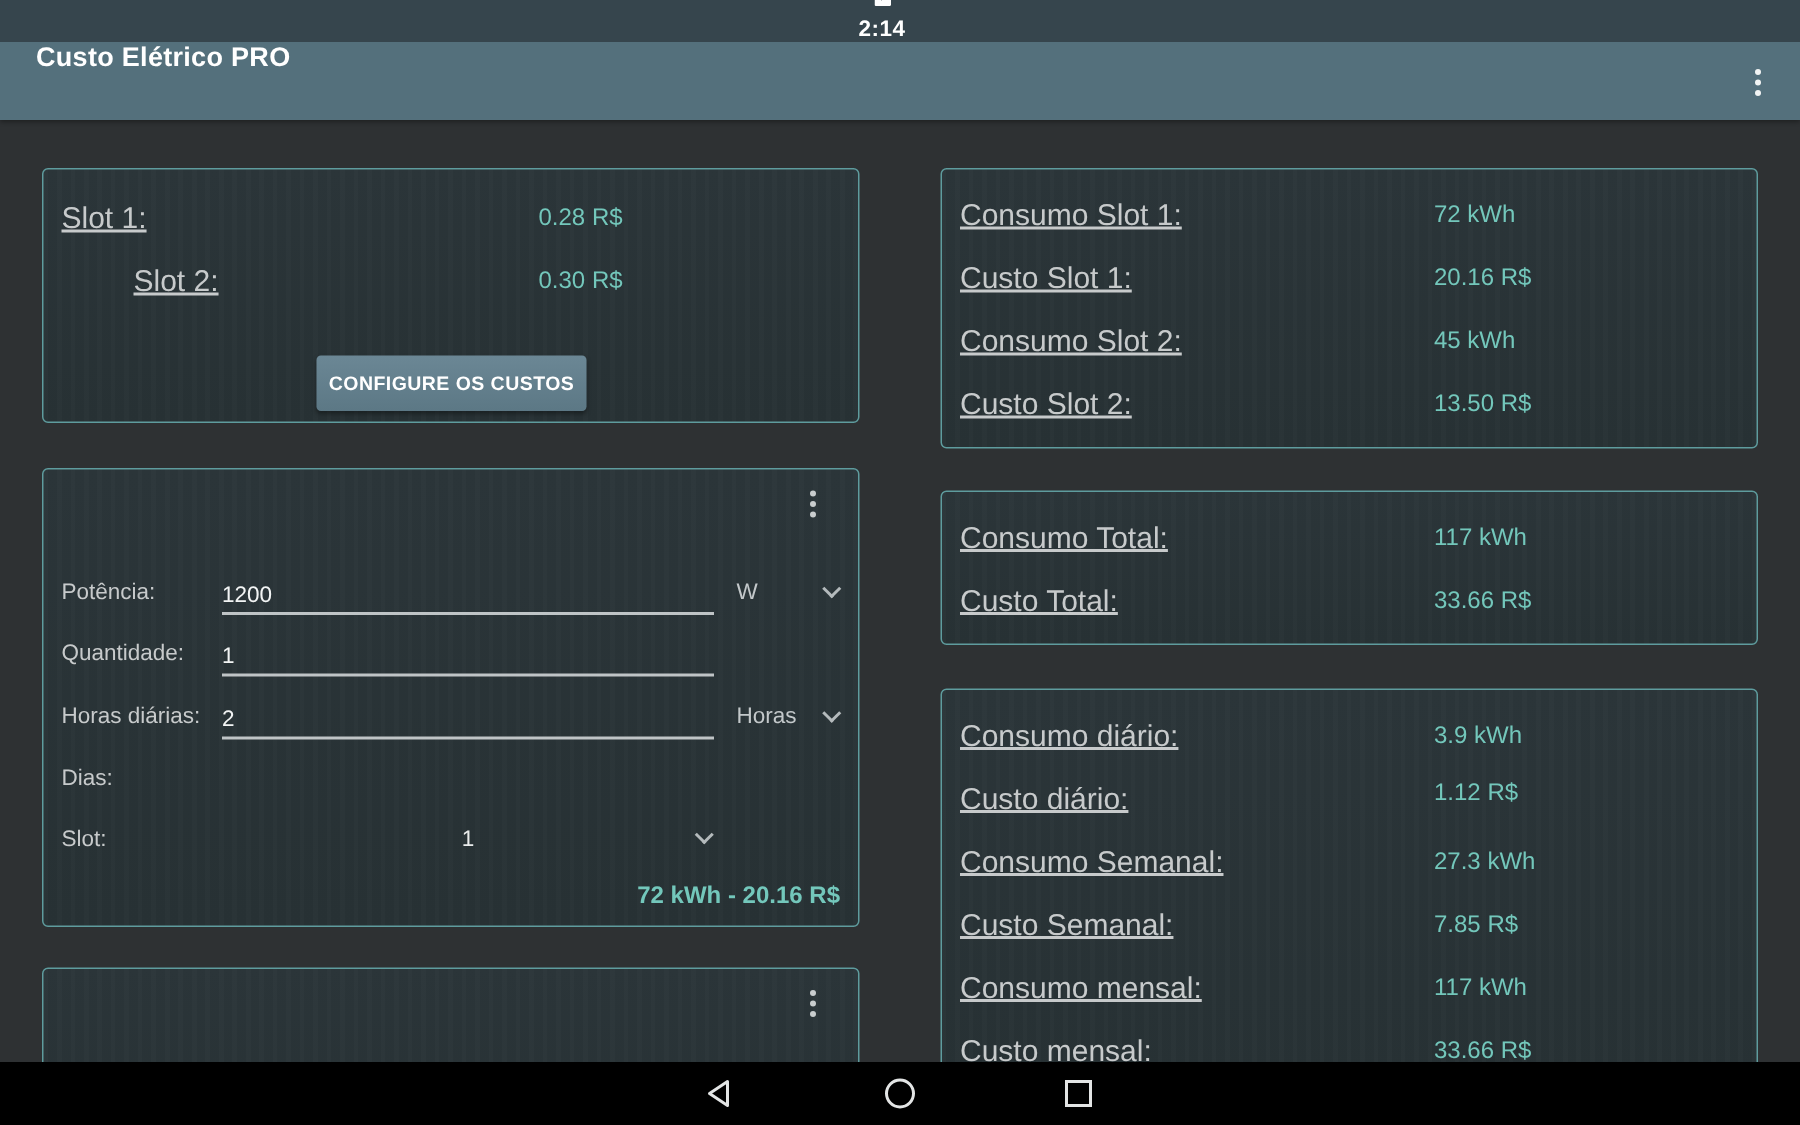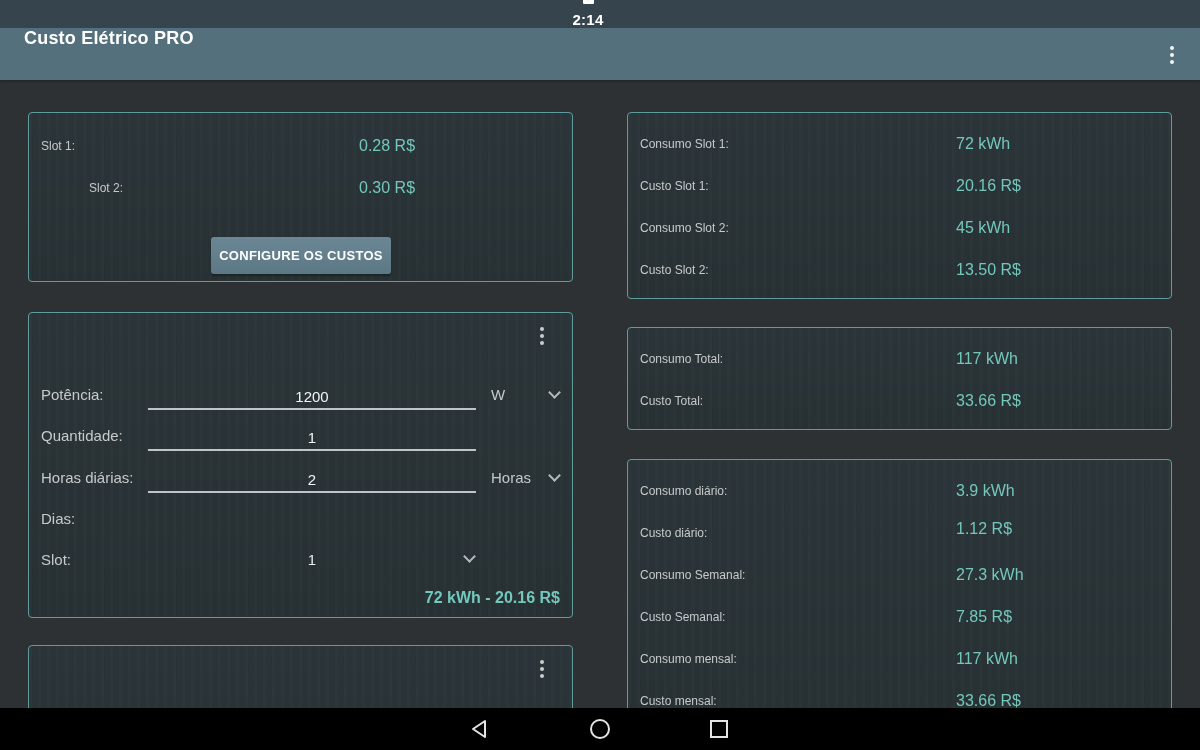--- a/index.html
+++ b/index.html
@@ -29,42 +29,42 @@
   .dots i { width:4px; height:4px; border-radius:50%; background:#F2F4F4; display:block; }
   .app-bar .dots { position:absolute; right:26px; top:18px; }
   
   .card {
     position:absolute; width:545px;
     border:1px solid #5E9C9E; border-radius:4px;
     background:
       repeating-linear-gradient(90deg, rgba(255,255,255,.014) 0 3px, rgba(0,0,0,0) 3px 9px),
       linear-gradient(180deg,#2B3539 0%, #273134 100%);
   }
-  .lbl { position:absolute; color:#C7CACB; font-size:12px; height:20px; line-height:20px; white-space:nowrap; }
+  .lbl { position:absolute; color:#C7CACB; font-size:20px; height:20px; line-height:20px; white-space:nowrap;text-decoration:underline; }
   .val { position:absolute; color:#73C7BB; font-size:16px; height:20px; line-height:20px; white-space:nowrap; }
   
   .btn {
     position:absolute; left:182px; top:124px; width:180px; height:37px;
     background:linear-gradient(180deg,#6B8795 0%, #5C7885 100%);
     border:none; border-radius:3px; box-shadow:0 2px 3px rgba(0,0,0,.35);
     color:#FFFFFF; font-family:"Liberation Sans", sans-serif;
     font-size:13px; font-weight:bold; letter-spacing:.3px; cursor:pointer;
   }
   
   .name-field {
     position:absolute; left:12px; top:0; width:470px; height:45px;
     border-bottom:2px solid #C2C6C8; cursor:text;
   }
   .name-field span { position:absolute; left:0; bottom:5px; color:#EFF1F1; font-size:16px; }
   .card .dots { position:absolute; right:28px; top:14px; }
   .card .dots i { background:#C9CDCE; }
   .field-lbl { position:absolute; left:12px; color:#C7CACB; font-size:15px; height:20px; line-height:20px; white-space:nowrap; }
   .field-input {
     position:absolute; left:119px; width:328px; height:22px;
-    border-bottom:2px solid #BFC4C6; text-align:center;
+    border-bottom:2px solid #BFC4C6; text-align:left;
     color:#F2F4F4; font-size:15px; line-height:18px; cursor:text;
   }
   .unit { position:absolute; left:462px; color:#C3C8CA; font-size:15px; height:20px; line-height:20px; }
   .chev {
     position:absolute; width:9px; height:9px;
     border-right:2px solid #B4BABC; border-bottom:2px solid #B4BABC;
     transform:rotate(45deg); cursor:pointer;
   }
   .spinner-val { position:absolute; left:119px; width:328px; text-align:center; color:#E9EBEB; font-size:15px; height:20px; line-height:20px; cursor:pointer; }
   .result { position:absolute; right:12px; color:#73C7BB; font-size:16px; font-weight:bold; height:20px; line-height:20px; }

